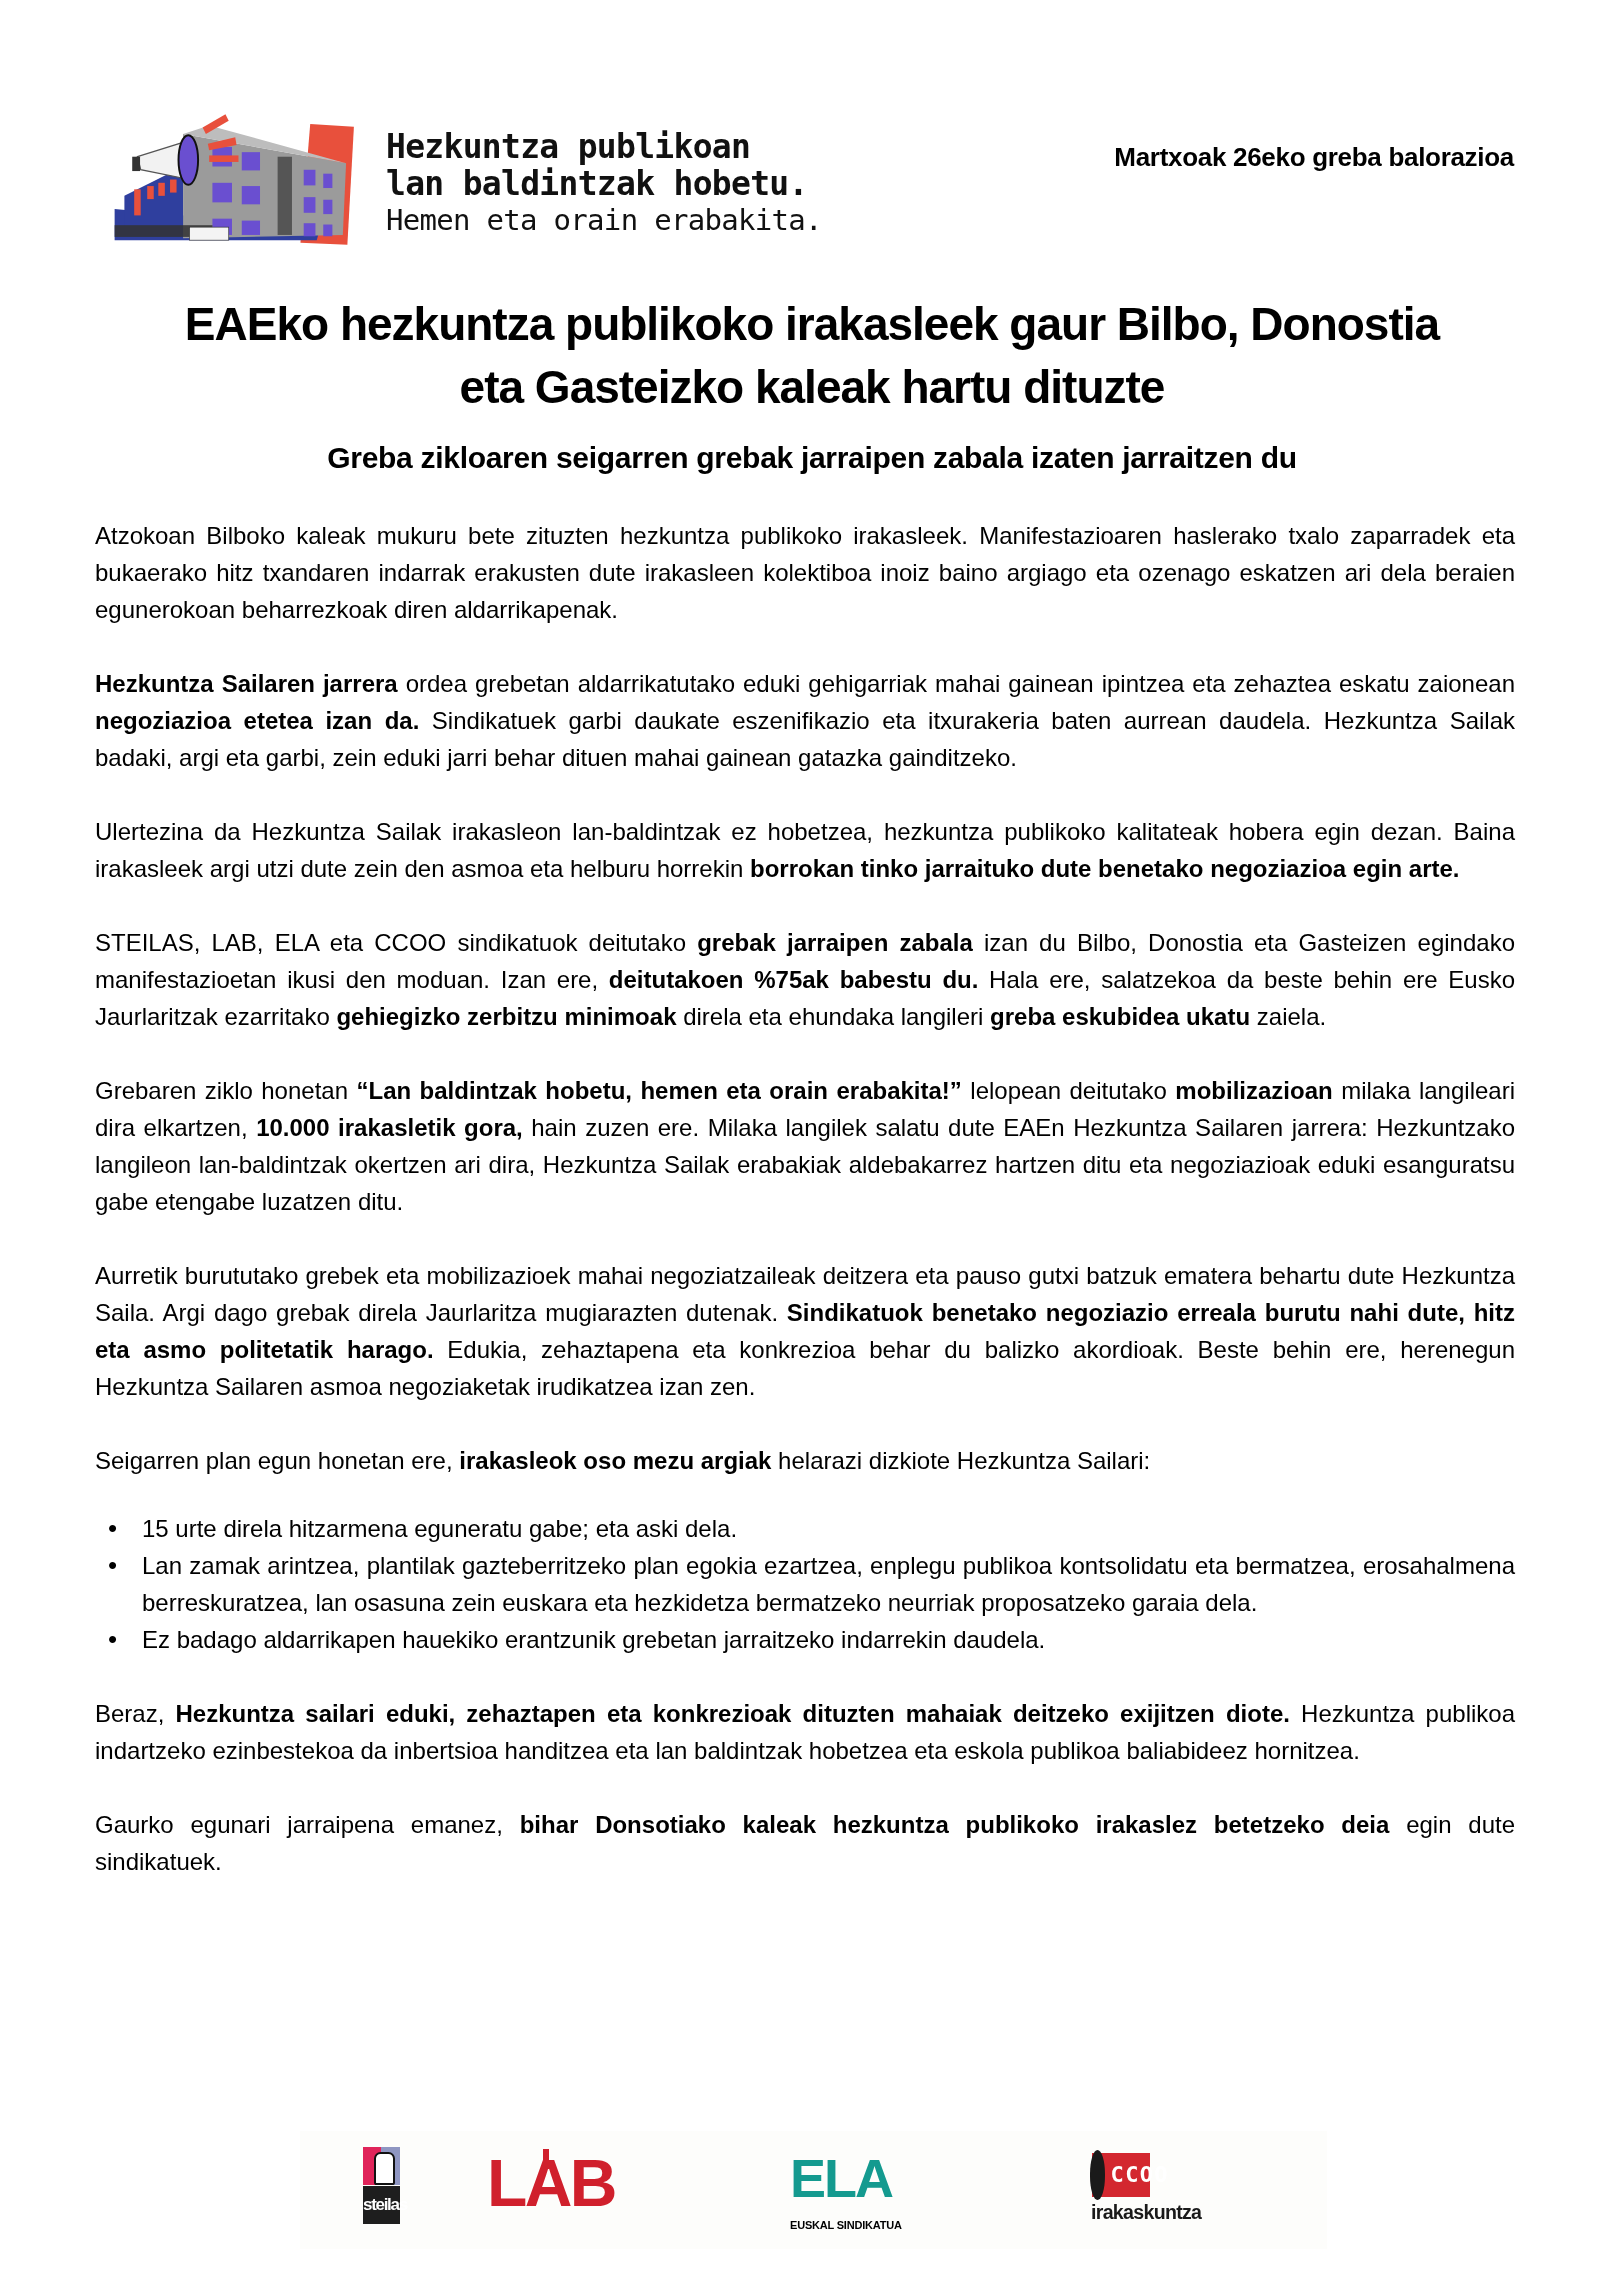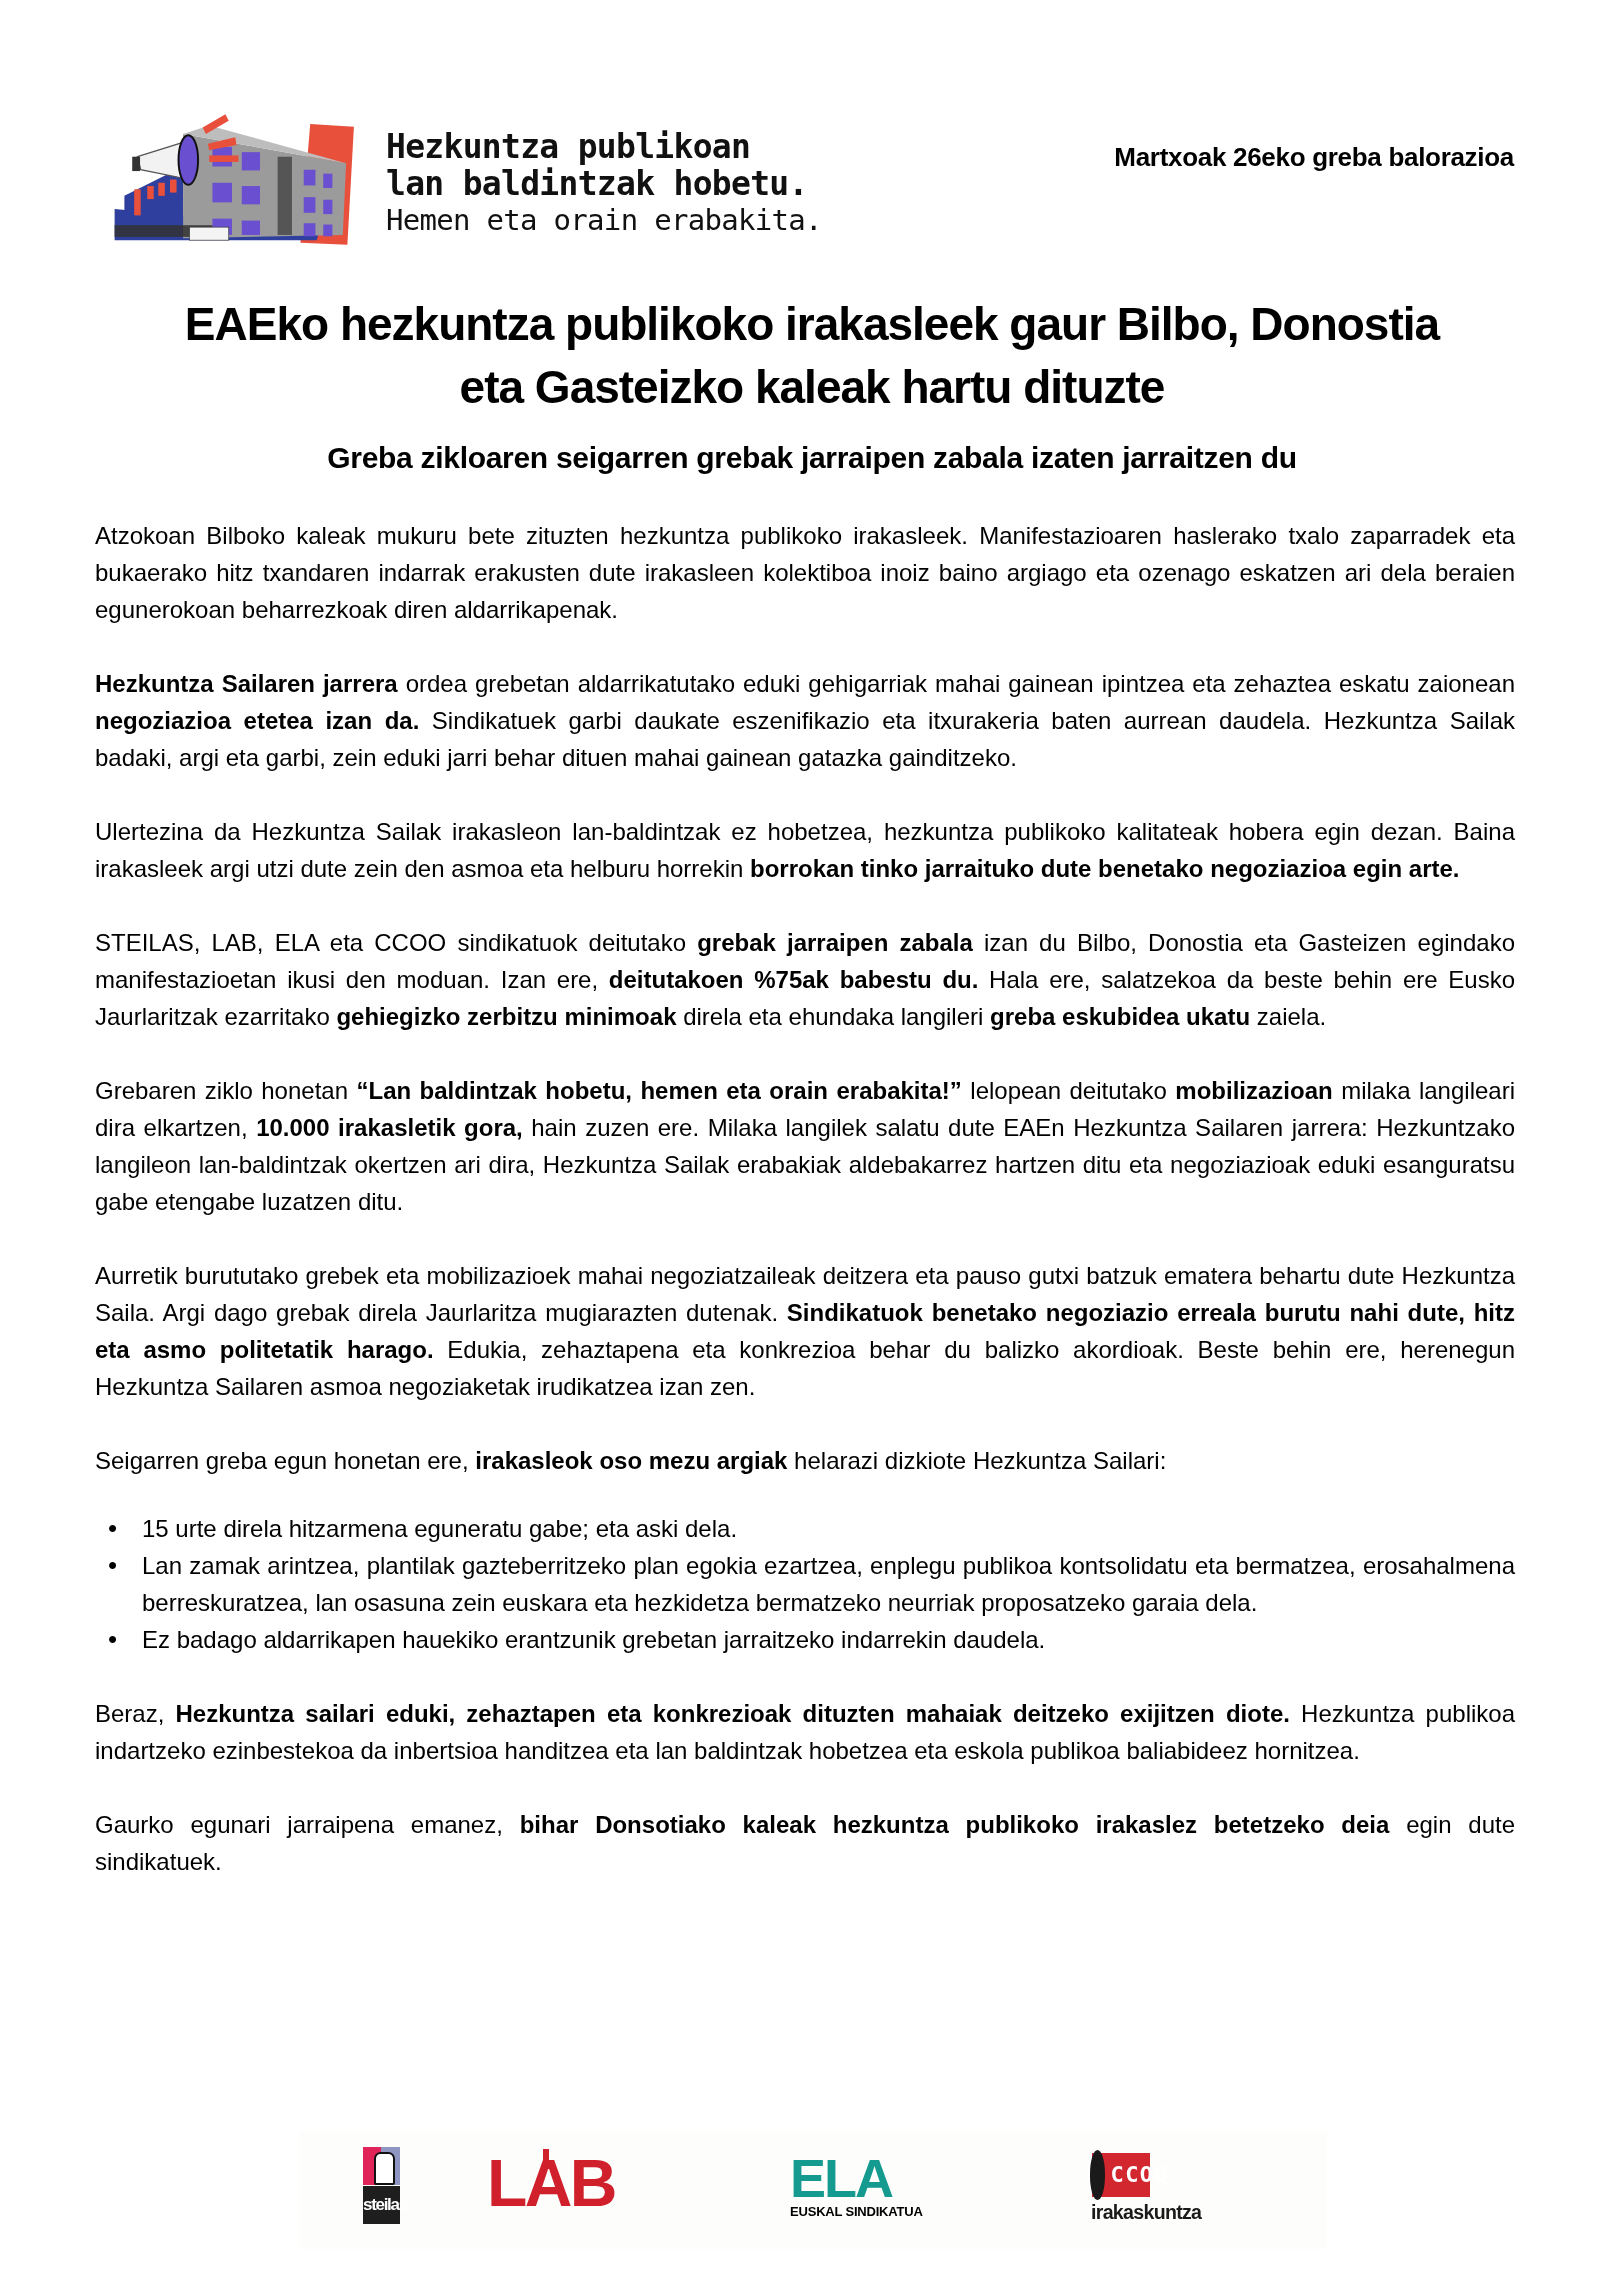--- a/index.html
+++ b/index.html
@@ -32,21 +32,21 @@
   .footer { position: absolute; left: 300px; top: 2131px; width: 1027px; height: 118px; background: #fdfdfb; }
   .logo { position: absolute; }
   .steilas { left: 63px; top: 15.7px; width: 37px; height: 61px; }
   .steilas .top { position: absolute; left: 0; top: 0; width: 37px; height: 38px; background: linear-gradient(90deg, #e0245a 50%, #8f96c2 50%); }
   .steilas .bottom { position: absolute; left: 0; top: 39px; width: 37px; height: 38px; background: #1e1e1e; color: #fff; font-weight: bold; font-size: 17px; line-height: 38px; text-align: center; letter-spacing: -1.3px; }
   .steilas .fig { position: absolute; left: 10.5px; top: 5.2px; width: 17px; height: 29px; background: #fff; border: 2px solid #111; border-radius: 6.5px 6.5px 2.6px 2.6px; }
   .lab { left: 187px; top: 18.3px; width: 59px; height: 68px; color: #d0202c; font-weight: bold; font-size: 66px; line-height: 68px; letter-spacing: -2.6px; }
   .lab .tick { position: absolute; right: -2.6px; top: 0; width: 5.9px; height: 19.6px; background: #d0202c; }
   .ela { left: 490px; top: 22px; width: 46px; }
   .ela .mark { color: #149a8f; font-weight: bold; font-size: 54px; line-height: 50px; letter-spacing: -2px; }
-  .ela .sub { font-size: 13px; font-weight: bold; margin-top: 1px; letter-spacing: -0.2px; white-space: nowrap; }
+  .ela .sub { font-size: 11px; font-weight: bold; margin-top: 16px; letter-spacing: -0.2px; white-space: nowrap; }
   .ccoo { left: 791px; top: 22px; width: 59px; }
   .ccoo .bar { position: relative; height: 44px; background: #d3272f; margin-left: 1.3px; }
   .ccoo .circle { position: absolute; left: -2.6px; top: -2.6px; width: 15.7px; height: 50px; border-radius: 50%; background: #1a1a1a; }
   .ccoo .letters { position: absolute; left: 18.3px; top: 9.2px; color: #fff; font-weight: bold; font-size: 22px; line-height: 26px; letter-spacing: 1.3px; font-family: "DejaVu Sans Mono", monospace; }
   .ccoo .sub { font-size: 19.6px; font-weight: bold; margin-top: 3.9px; letter-spacing: -0.7px; color: #1a1a1a; }
 </style>
 </head>
 <body>
 
 <div class="header">
@@ -122,21 +122,21 @@
   <p><b>Hezkuntza Sailaren jarrera</b><span> ordea grebetan aldarrikatutako eduki gehigarriak mahai gainean ipintzea eta zehaztea eskatu zaionean </span><b>negoziazioa etetea izan da.</b><span> Sindikatuek garbi daukate eszenifikazio eta itxurakeria baten aurrean daudela. Hezkuntza Sailak badaki, argi eta garbi, zein eduki jarri behar dituen mahai gainean gatazka gainditzeko.</span></p>
 
   <p><span>Ulertezina da Hezkuntza Sailak irakasleon lan-baldintzak ez hobetzea, hezkuntza publikoko kalitateak hobera egin dezan. Baina irakasleek argi utzi dute zein den asmoa eta helburu horrekin </span><b>borrokan tinko jarraituko dute benetako negoziazioa egin arte.</b></p>
 
   <p><span>STEILAS, LAB, ELA eta CCOO sindikatuok deitutako </span><b>grebak jarraipen zabala</b><span> izan du Bilbo, Donostia eta Gasteizen egindako manifestazioetan ikusi den moduan. Izan ere, </span><b>deitutakoen %75ak babestu du.</b><span> Hala ere, salatzekoa da beste behin ere Eusko Jaurlaritzak ezarritako </span><b>gehiegizko zerbitzu minimoak</b><span> direla eta ehundaka langileri </span><b>greba eskubidea ukatu</b><span> zaiela.</span></p>
 
   <p><span>Grebaren ziklo honetan </span><b>“Lan baldintzak hobetu, hemen eta orain erabakita!”</b><span> lelopean deitutako </span><b>mobilizazioan</b><span> milaka langileari dira elkartzen, </span><b>10.000 irakasletik gora,</b><span> hain zuzen ere. Milaka langilek salatu dute EAEn Hezkuntza Sailaren jarrera: Hezkuntzako langileon lan-baldintzak okertzen ari dira, Hezkuntza Sailak erabakiak aldebakarrez hartzen ditu eta negoziazioak eduki esanguratsu gabe etengabe luzatzen ditu.</span></p>
 
   <p><span>Aurretik burututako grebek eta mobilizazioek mahai negoziatzaileak deitzera eta pauso gutxi batzuk ematera behartu dute Hezkuntza Saila. Argi dago grebak direla Jaurlaritza mugiarazten dutenak. </span><b>Sindikatuok benetako negoziazio erreala burutu nahi dute, hitz eta asmo politetatik harago.</b><span> Edukia, zehaztapena eta konkrezioa behar du balizko akordioak. Beste behin ere, herenegun Hezkuntza Sailaren asmoa negoziaketak irudikatzea izan zen.</span></p>
 
-  <p><span>Seigarren greba egun honetan ere, </span><b>irakasleok oso mezu argiak</b><span> helarazi dizkiote Hezkuntza Sailari:</span></p>
+  <p><span>Seigarren plan egun honetan ere, </span><b>irakasleok oso mezu argiak</b><span> helarazi dizkiote Hezkuntza Sailari:</span></p>
 
   <ul>
     <li><span class="bullet">•</span><span>15 urte direla hitzarmena eguneratu gabe; eta aski dela.</span></li>
     <li><span class="bullet">•</span><span>Lan zamak arintzea, plantilak gazteberritzeko plan egokia ezartzea, enplegu publikoa kontsolidatu eta bermatzea, erosahalmena berreskuratzea, lan osasuna zein euskara eta hezkidetza bermatzeko neurriak proposatzeko garaia dela.</span></li>
     <li><span class="bullet">•</span><span>Ez badago aldarrikapen hauekiko erantzunik grebetan jarraitzeko indarrekin daudela.</span></li>
   </ul>
 
   <p><span>Beraz, </span><b>Hezkuntza sailari eduki, zehaztapen eta konkrezioak dituzten mahaiak deitzeko exijitzen diote.</b><span> Hezkuntza publikoa indartzeko ezinbestekoa da inbertsioa handitzea eta lan baldintzak hobetzea eta eskola publikoa baliabideez hornitzea.</span></p>
 
   <p><span>Gaurko egunari jarraipena emanez, </span><b>bihar Donsotiako kaleak hezkuntza publikoko irakaslez betetzeko deia</b><span> egin dute sindikatuek.</span></p>

